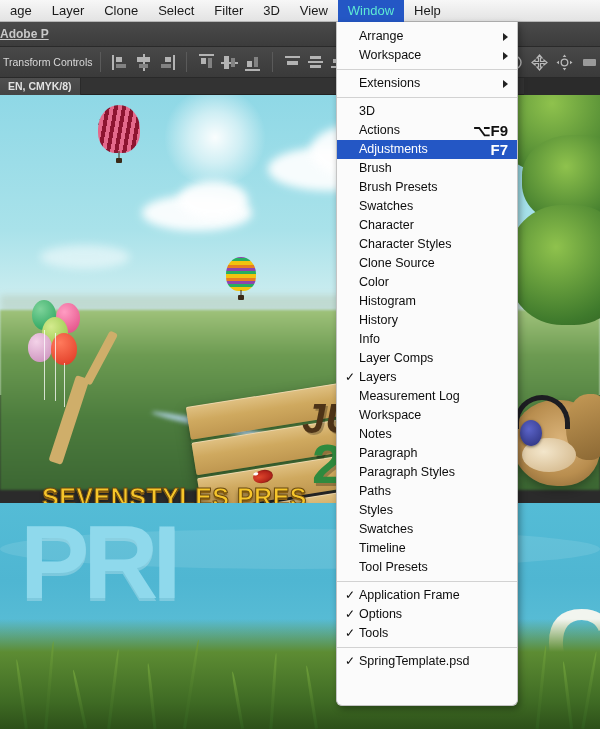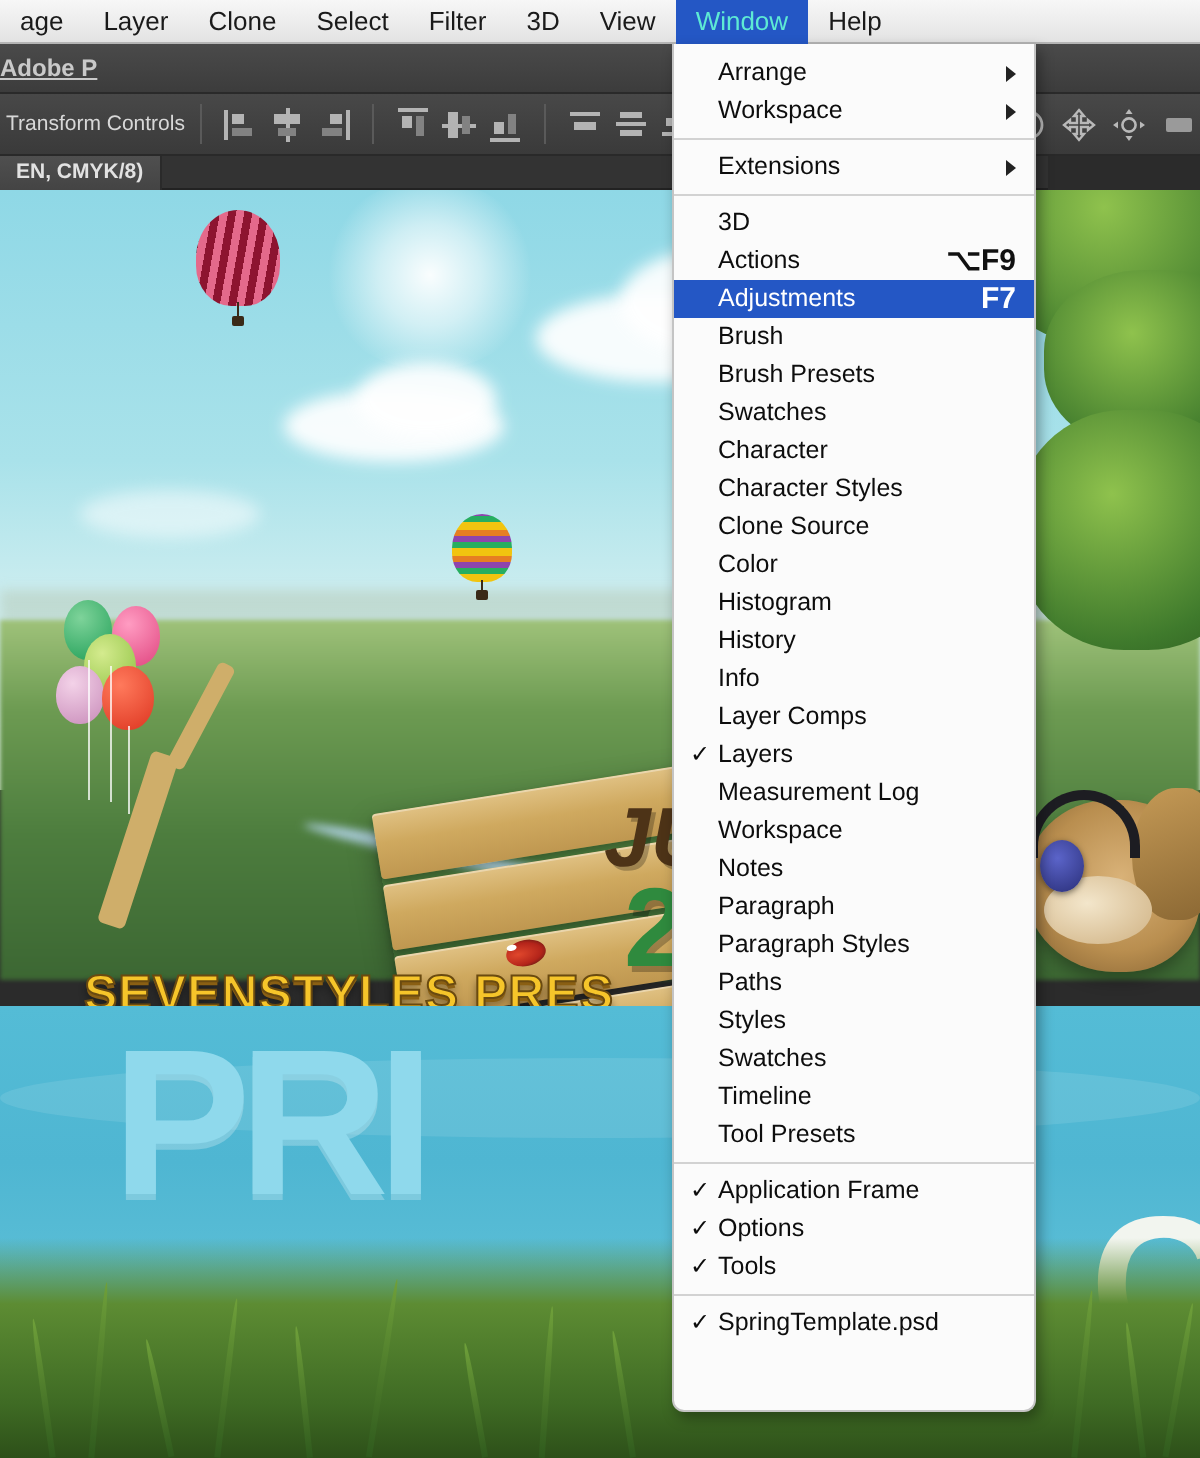--- a/index.html
+++ b/index.html
@@ -103,21 +103,20 @@
   }
   .water-band:before{
     content:''; position:absolute; left:0; top:26px; width:600px; height:40px;
     background:rgba(255,255,255,.10); border-radius:50%;
   }
   .spring-word{
     position:absolute; left:20px; top:415px;
     font-size:104px; font-weight:bold; line-height:104px;
     color:#8fd9ec; letter-spacing:-6px; white-space:nowrap;
     text-shadow:0 3px 0 rgba(255,255,255,.25);
-    margin-left:36px;
   }
   .grass{
     position:absolute; left:0; bottom:0; width:600px; height:110px;
     background:linear-gradient(rgba(106,152,56,0) 0%, #5d8c33 30%, #3f6b24 75%, #2d5019 100%);
   }
   .blade{
     position:absolute; bottom:0; width:3px;
     background:linear-gradient(#6fa03a, #2f5a1d);
     border-radius:50% 50% 0 0;
   }

